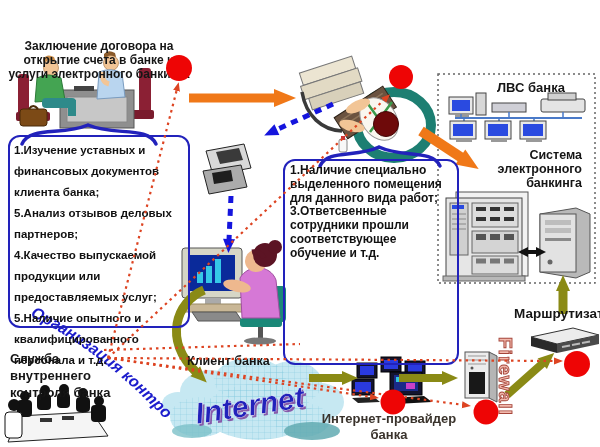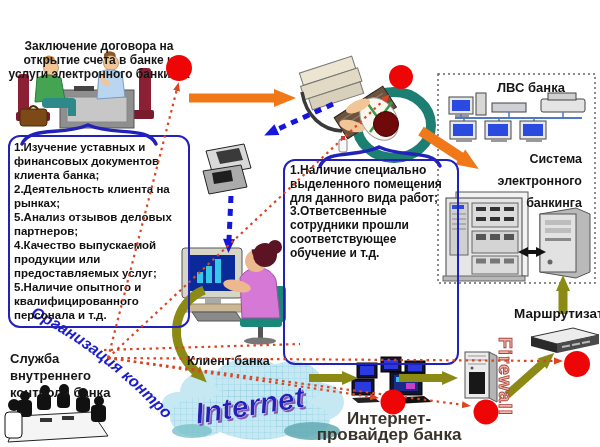--- a/index.html
+++ b/index.html
@@ -5,21 +5,21 @@
   html,body{margin:0;padding:0;background:#888;}
   .stage{position:relative;width:600px;height:447px;background:#ffffff;overflow:hidden;
          font-family:"Liberation Sans","DejaVu Sans",sans-serif;}
   .stage svg{position:absolute;left:0;top:0;}
   #art{z-index:1;}
   #overlay{z-index:5;pointer-events:none;}
   .lbl{position:absolute;font-weight:bold;color:#151515;z-index:2;}
   .ttl{font-size:12px;line-height:14px;text-align:center;margin-top:32px;}
   .listbox{position:absolute;border:2.5px solid #2222bb;border-radius:12px;
            background:transparent;z-index:2;padding:3px 4px;color:#111;font-weight:bold;}
-  #left-list{left:8px;top:135px;width:170px;height:183px;font-size:11.5px;line-height:14px;}
+  #left-list{left:8px;top:135px;width:170px;height:183px;font-size:11.5px;line-height:21px;}
   #mid-list{left:283px;top:159px;width:162px;height:196px;font-size:12px;line-height:13.8px;padding:3px 5px;}
 </style>
 </head>
 <body>
 
 <div class="stage">
 
 <svg id="art" width="600" height="447" viewBox="0 0 600 447">
   <defs>
     <marker id="mO" viewBox="0 0 24 24" markerWidth="24" markerHeight="24" refX="3" refY="12" orient="auto" markerUnits="userSpaceOnUse">
@@ -256,40 +256,39 @@
   <text font-family="Liberation Sans, DejaVu Sans, sans-serif" font-size="16" font-weight="bold" font-style="italic" fill="#1c1ccc">
     <textPath href="#orgpath">Организация контроля</textPath>
   </text>
 </svg>
 
 <div class="lbl ttl" style="left:5px;top:7px;width:188px;">Заключение договора на открытие счета в банке и услуги электронного банкинга</div>
 
 
 <div class="listbox" id="left-list">
   <div>1.Изучение уставных и финансовых документов клиента банка;</div>
-  <div>2.Деятельность клиента на рынках;</div>
   <div>5.Анализ отзывов деловых партнеров;</div>
   <div>4.Качество выпускаемой продукции или предоставляемых услуг;</div>
   <div>5.Наличие опытного и квалифицированного персонала и т.д.</div>
 </div>
 
 <div class="listbox" id="mid-list">
   <div>1.Наличие специально выделенного помещения для данного вида работ;</div>
   <div>3.Ответсвенные сотрудники прошли соответствующее обучение и т.д.</div>
 </div>
 
 <div class="lbl" style="left:497px;top:80px;font-size:13px;">ЛВС банка</div>
 
-<div class="lbl" style="left:470px;top:148px;width:112px;text-align:right;font-size:12.5px;line-height:22px;">Система электронного банкинга</div>
+<div class="lbl" style="left:470px;top:148px;width:112px;text-align:right;font-size:12.5px;line-height:14px;">Система электронного банкинга</div>
 
 <div class="lbl" style="left:486px;top:306px;font-size:13.5px;padding-left:28px;">Маршрутизатор</div>
 
 <div class="lbl" style="left:187px;top:346px;font-size:12.5px;margin-top:8px;">Клиент банка</div>
 
-<div class="lbl" style="left:314px;top:411px;width:150px;text-align:center;font-size:17px;line-height:15.5px;color:#3a332c;">Интернет-провайдер банка</div>
+<div class="lbl" style="left:314px;top:411px;width:150px;text-align:center;font-size:13px;line-height:15.5px;color:#3a332c;">Интернет-провайдер банка</div>
 
 <div class="lbl" style="left:10px;top:336px;width:110px;font-size:13px;line-height:17px;margin-top:14px;">Служба внутреннего контроля банка</div>
 
 <svg id="overlay" width="600" height="447" viewBox="0 0 600 447">
   <defs>
     <marker id="mR" viewBox="0 0 10 10" markerWidth="10" markerHeight="10" refX="2" refY="5" orient="auto" markerUnits="userSpaceOnUse">
       <path d="M0,1.5 L9,5 L0,8.5 Z" fill="#dd4422"></path>
     </marker>
   </defs>
   <g stroke="#dd4422" stroke-width="2.2" stroke-dasharray="2.5 4" fill="none">

